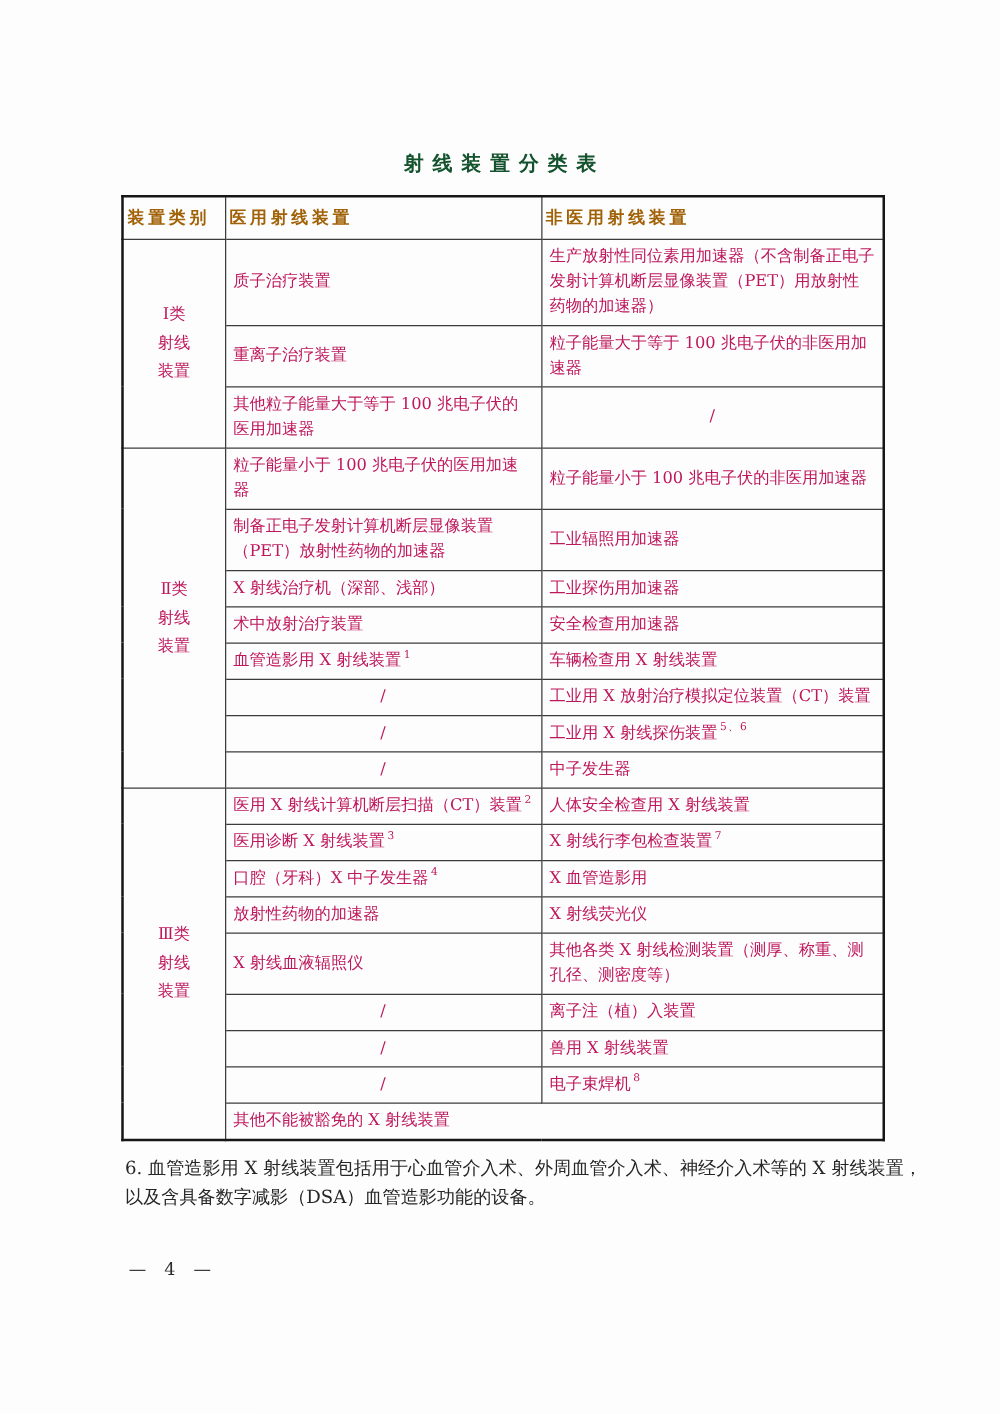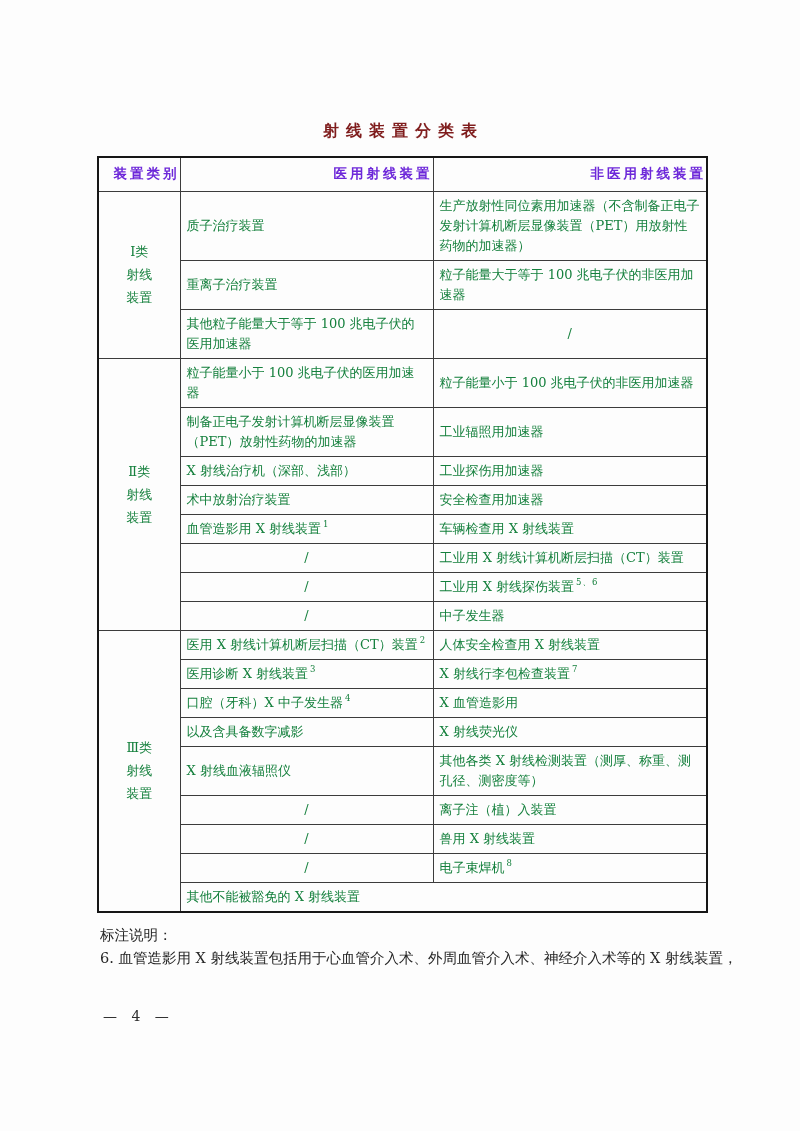--- a/index.html
+++ b/index.html
@@ -17,43 +17,43 @@
   }
   .doc-title {
     position:absolute;
     top:121px; left:0;
     width:100%;
     text-align:center;
     font-size:16px;
     font-weight:bold;
     letter-spacing:7px;
     text-indent:7px;
-    color:#7f1d1d;
+    color:#14532d;
   }
   table.cls {
     position:absolute;
     top:156px; left:97px;
     width:609px;
     border-collapse:collapse;
     table-layout:fixed;
     border:2px solid #161616;
   }
   table.cls th, table.cls td {
     border:1px solid #3c3c3c;
     font-size:13px;
-    color:#15803d;
+    color:#be185d;
   }
   table.cls th {
     height:34px;
     font-size:13.5px;
     font-weight:bold;
     letter-spacing:3px;
     text-indent:3px;
-    text-align:right;
-    color:#6d28d9;
+    text-align:left;
+    color:#a16207;
   }
   td.cat-cell {
     text-align:center;
     vertical-align:middle;
     white-space:pre-line;
     line-height:23px;
     font-size:13.5px;
     color:#222222;
   }
   td.data-cell {
@@ -141,21 +141,21 @@
         <tr>
           <td class="data-cell"><span>术中放射治疗装置</span></td>
           <td class="data-cell"><span>安全检查用加速器</span></td>
         </tr>
         <tr>
           <td class="data-cell"><span>血管造影用 X 射线装置</span><sup>1</sup></td>
           <td class="data-cell"><span>车辆检查用 X 射线装置</span></td>
         </tr>
         <tr>
           <td class="data-cell slash"><span>/</span></td>
-          <td class="data-cell"><span>工业用 X 射线计算机断层扫描（CT）装置</span></td>
+          <td class="data-cell"><span>工业用 X 放射治疗模拟定位装置（CT）装置</span></td>
         </tr>
         <tr>
           <td class="data-cell slash"><span>/</span></td>
           <td class="data-cell"><span>工业用 X 射线探伤装置</span><sup>5、6</sup></td>
         </tr>
         <tr>
           <td class="data-cell slash"><span>/</span></td>
           <td class="data-cell"><span>中子发生器</span></td>
         </tr>
         <tr>
@@ -167,21 +167,21 @@
         </tr>
         <tr>
           <td class="data-cell"><span>医用诊断 X 射线装置</span><sup>3</sup></td>
           <td class="data-cell"><span>X 射线行李包检查装置</span><sup>7</sup></td>
         </tr>
         <tr>
           <td class="data-cell"><span>口腔（牙科）X 中子发生器</span><sup>4</sup></td>
           <td class="data-cell"><span>X 血管造影用</span></td>
         </tr>
         <tr>
-          <td class="data-cell"><span>以及含具备数字减影</span></td>
+          <td class="data-cell"><span>放射性药物的加速器</span></td>
           <td class="data-cell"><span>X 射线荧光仪</span></td>
         </tr>
         <tr>
           <td class="data-cell"><span>X 射线血液辐照仪</span></td>
           <td class="data-cell"><span>其他各类 X 射线检测装置（测厚、称重、测孔径、测密度等）</span></td>
         </tr>
         <tr>
           <td class="data-cell slash"><span>/</span></td>
           <td class="data-cell"><span>离子注（植）入装置</span></td>
         </tr>
@@ -193,19 +193,19 @@
           <td class="data-cell slash"><span>/</span></td>
           <td class="data-cell"><span>电子束焊机</span><sup>8</sup></td>
         </tr>
         <tr>
           <td class="data-cell" colspan="2">其他不能被豁免的 X 射线装置</td>
         </tr>
       </tbody>
   </table>
 
   <div class="notes">
-    <div>标注说明：</div>
     <div>6. 血管造影用 X 射线装置包括用于心血管介入术、外周血管介入术、神经介入术等的 X 射线装置，</div>
+    <div>以及含具备数字减影（DSA）血管造影功能的设备。</div>
   </div>
 
   <div class="page-number">— 4 —</div>
 
 </div>
 
 </body></html>

